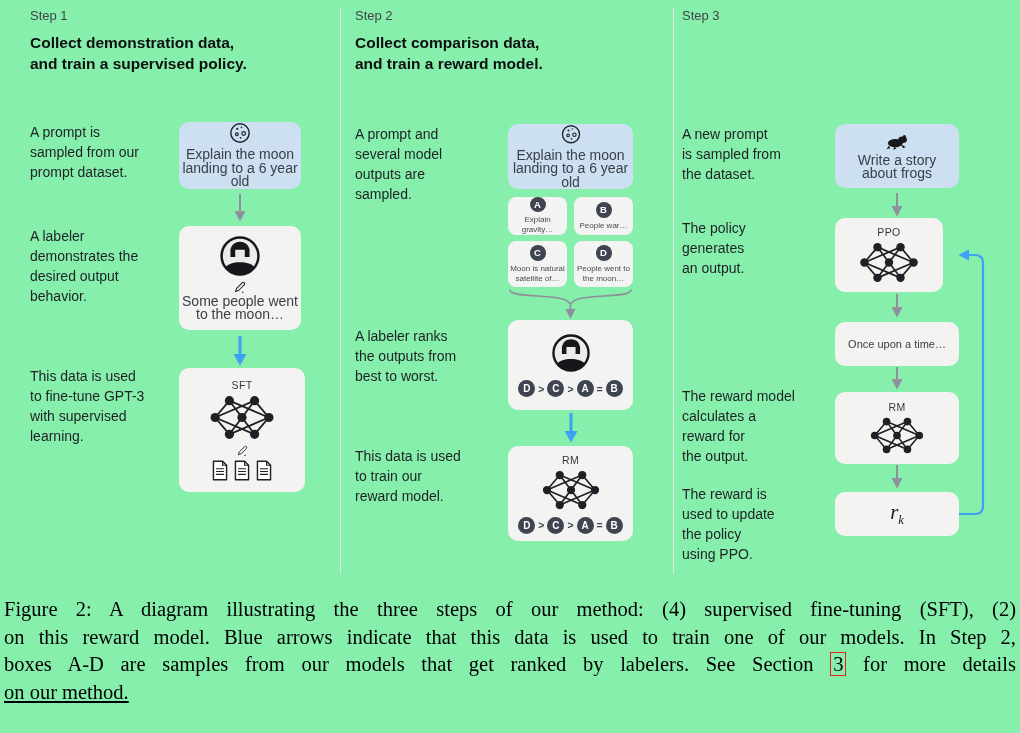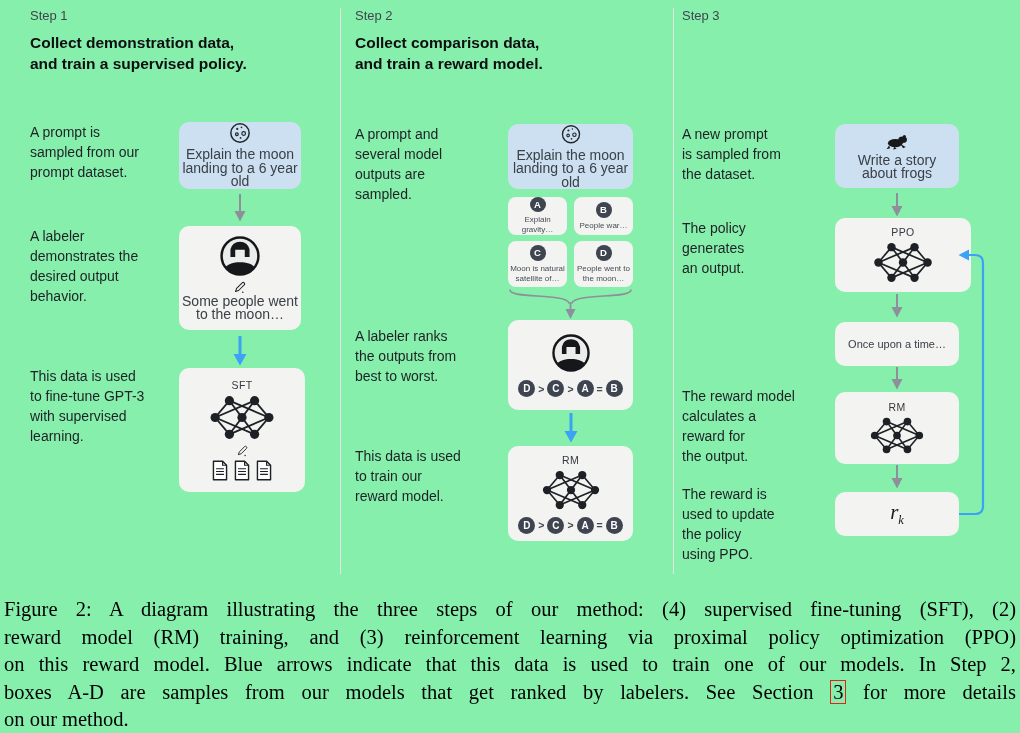--- a/index.html
+++ b/index.html
@@ -31,21 +31,21 @@
   .badge.sm{width:16px;height:16px;font-size:9.5px;}
   .rank-row{display:flex;align-items:center;gap:3px;margin-top:7px;}
   .rank-sep{font-size:10.5px;font-weight:700;color:#3e4450;}
 
   .abs{position:absolute;}
   .icon{display:block;}
 
   .caption{position:absolute;left:4px;top:596px;width:1012px;font-family:"Liberation Serif",serif;
            font-size:20.5px;line-height:27.6px;color:#000;}
   .cap-line{text-align:justify;text-align-last:justify;}
-  .cap-line.last{text-align-last:auto;}
+  .cap-line.last{text-align-last:auto;text-decoration:underline;}
   .seclink{color:#000;border:1.5px solid #e32219;padding:0 2px;text-decoration:none;cursor:pointer;}
 </style>
 </head>
 <body>
 
 <div class="figure">
 
   <svg width="0" height="0" style="position:absolute" aria-hidden="true">
     <defs>
       <symbol id="net-sym" viewBox="0 0 80 56">
@@ -288,21 +288,21 @@
       </svg>
     <div class="box-text">Write a story
 about frogs</div>
   </div>
 
   <svg class="abs" style="left:890px;top:193px" width="14" height="24">
     <line x1="7" y1="0" x2="7" y2="14" stroke="#8e8f9b" stroke-width="2"></line>
     <polygon points="1.5,13 12.5,13 7,23.5" fill="#8e8f9b"></polygon>
   </svg>
 
-  <div class="box gray" style="left:835px;top:218px;width:136px;height:74px">
+  <div class="box gray" style="left:835px;top:218px;width:108px;height:74px">
     <div class="model-label">PPO</div>
     <svg class="icon" width="62" height="43">
         <use href="#net-sym"></use>
       </svg>
   </div>
 
   <svg class="abs" style="left:890px;top:294px" width="14" height="24">
     <line x1="7" y1="0" x2="7" y2="14" stroke="#8e8f9b" stroke-width="2"></line>
     <polygon points="1.5,13 12.5,13 7,23.5" fill="#8e8f9b"></polygon>
   </svg>
@@ -332,19 +332,18 @@
     <span class="rk"><i>r</i><sub>k</sub></span>
   </div>
 
   <svg class="abs" style="left:957px;top:241px" width="44" height="282">
     <path d="M2,273 L18,273 Q26,273 26,265 L26,22 Q26,14 18,14 L11,14" fill="none" stroke="#3da1f5" stroke-width="2.2"></path>
     <polygon points="12,8.5 12,19.5 1.5,14" fill="#3da1f5"></polygon>
   </svg>
 
   <div class="caption">
     <div class="cap-line">Figure 2: A diagram illustrating the three steps of our method: (4) supervised fine-tuning (SFT), (2)</div>
-    <div class="cap-line">reward model (RM) training, and (3) reinforcement learning via proximal policy optimization (PPO)</div>
     <div class="cap-line">on this reward model. Blue arrows indicate that this data is used to train one of our models. In Step 2,</div>
     <div class="cap-line"><span>boxes A-D are samples from our models that get ranked by labelers. See Section </span><span class="seclink">3</span><span> for more details</span></div>
     <div class="cap-line last">on our method.</div>
   </div>
 
 </div>
 
 </body></html>

